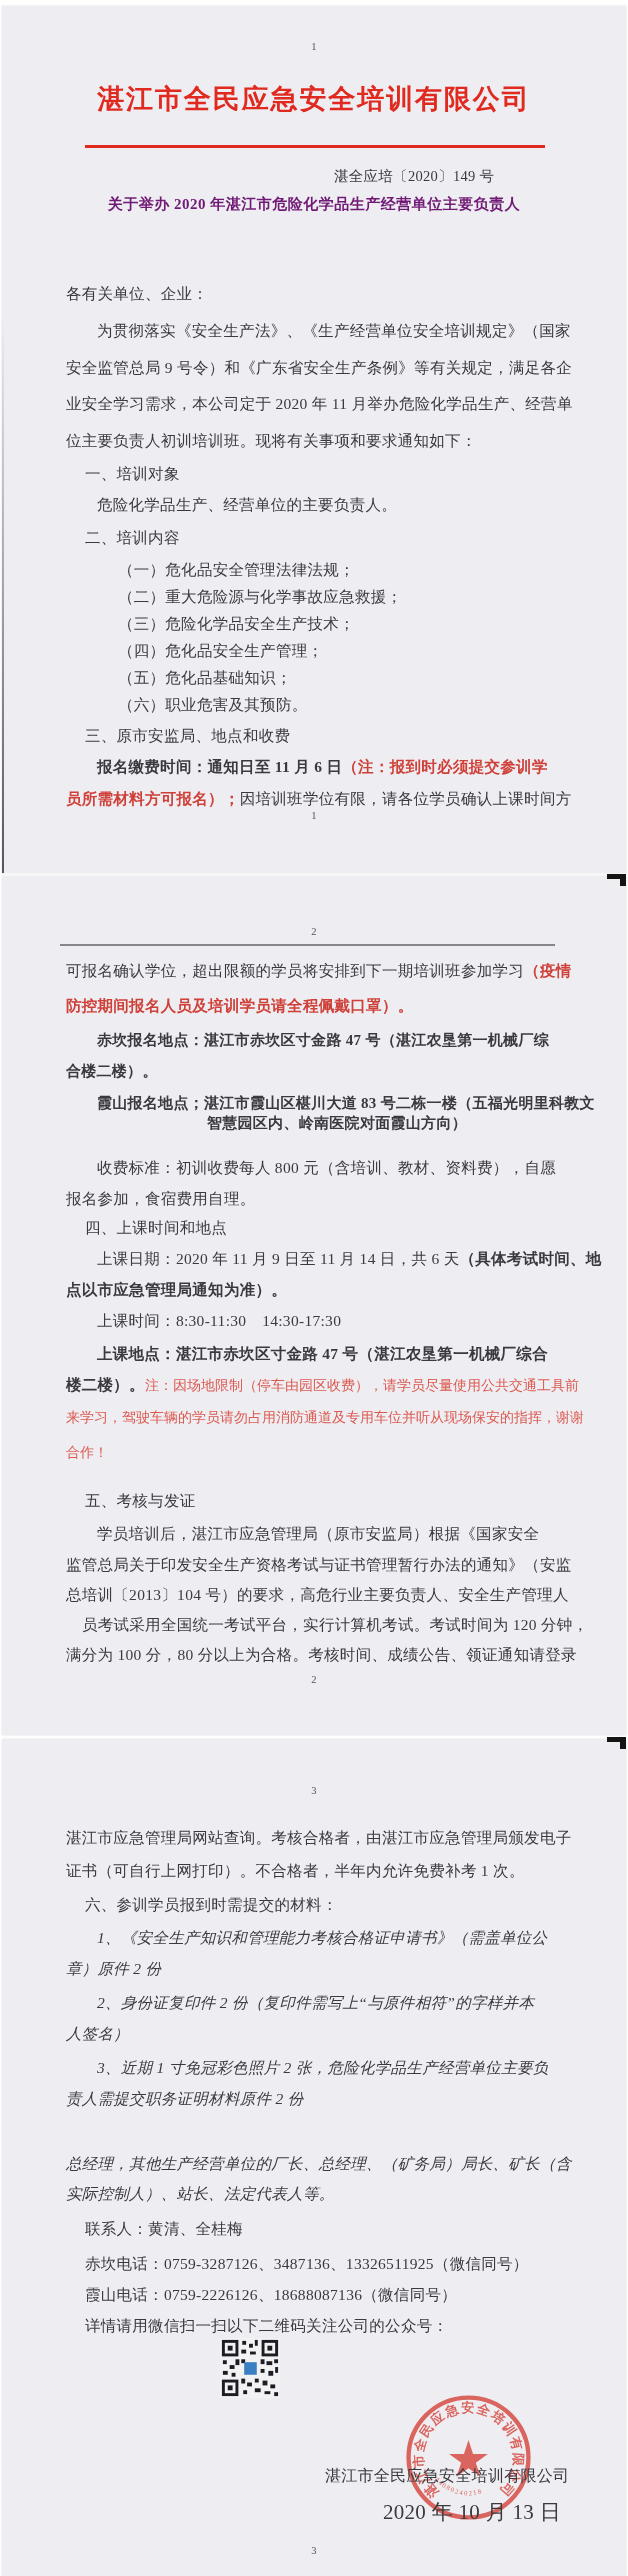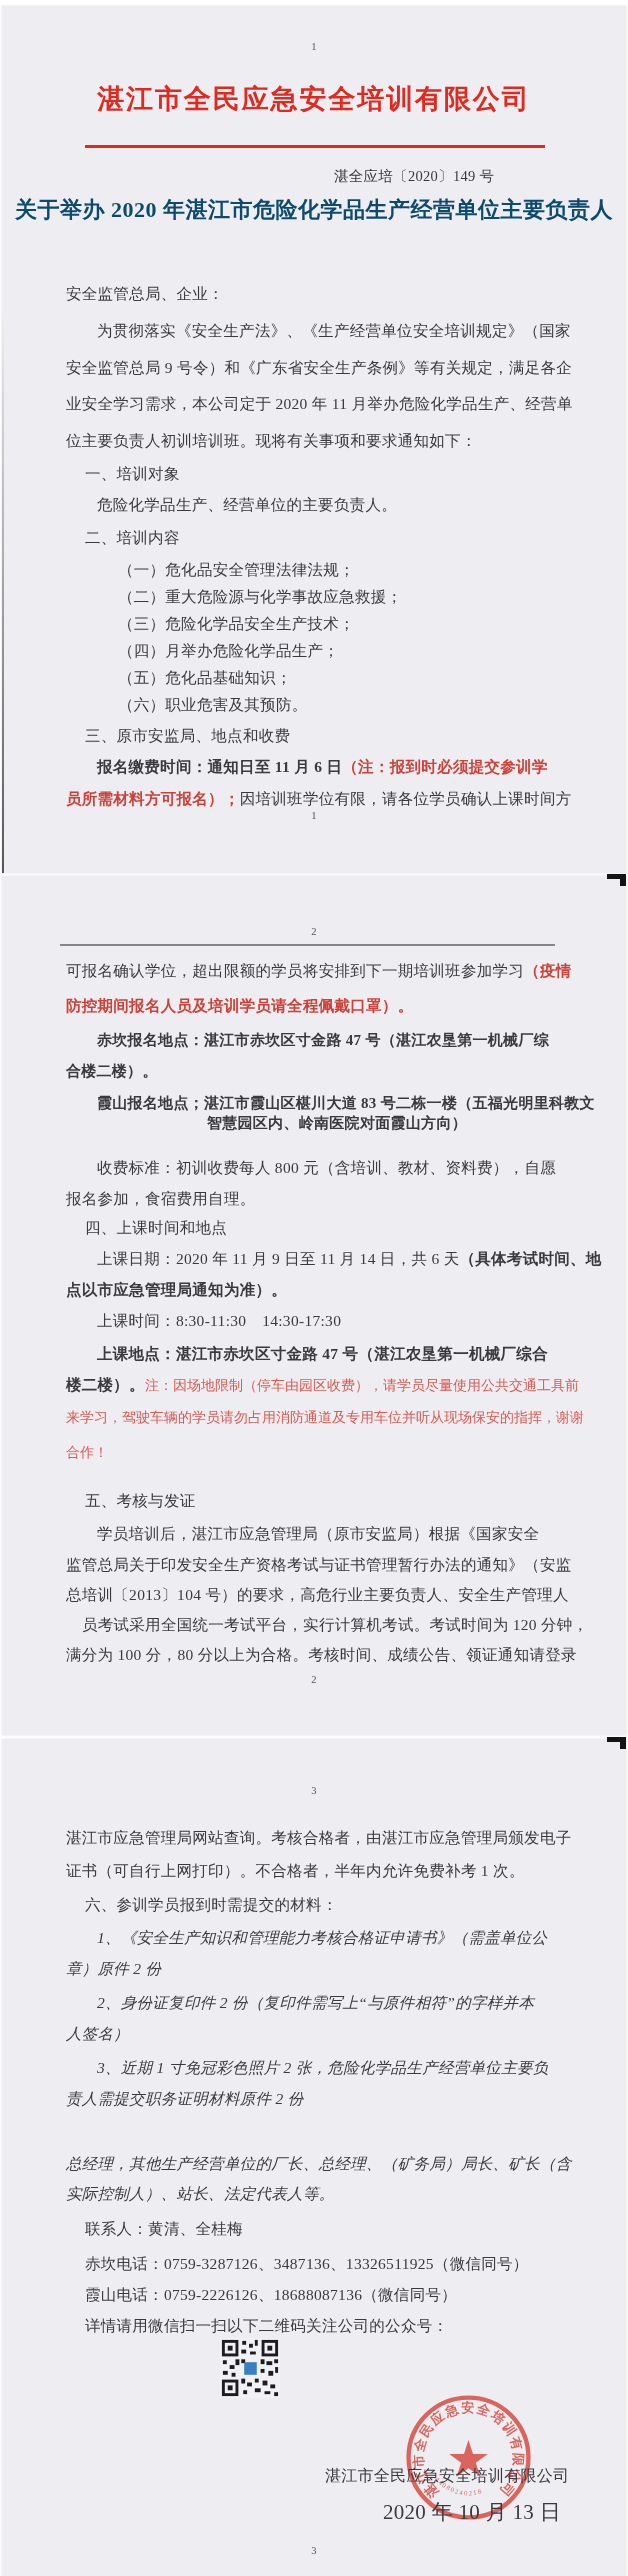--- a/index.html
+++ b/index.html
@@ -12,21 +12,21 @@
   .ln{position:absolute;margin:0;white-space:nowrap;font-size:15.5px;color:#3a3a3e;letter-spacing:0.3px;}
   .center{left:0;right:0;text-align:center;}
   .bold{font-weight:700;}
   .red{color:#cf4038;}
   .red2{color:#dc5a50;}
   .kai{font-style:italic;}
   .pagenum{font-size:10.6px;color:#55555a;letter-spacing:0;}
   .company-title{font-size:27px;font-weight:700;color:#e02a1f;letter-spacing:1.9px;}
   .red-rule{position:absolute;left:83px;width:460px;height:2.9px;background:#e02a1f;}
   .doc-no{font-size:14.5px;color:#3a3a3e;}
-  .h1{font-size:22px;font-weight:700;color:#0c4a6e;letter-spacing:0.5px;}
+  .h1{font-size:15px;font-weight:700;color:#701a75;letter-spacing:0.5px;}
   .hdr-rule{position:absolute;left:58px;width:495px;height:1.9px;background:#85858c;}
   .notefont{font-size:14px;letter-spacing:0;}
   .addr{font-size:15px;}
   .corner-a{position:absolute;top:-1.9px;right:0;width:19.3px;height:4.8px;background:#141414;}
   .corner-b{position:absolute;top:-1.9px;right:0;width:5.8px;height:11.6px;background:#141414;}
   .edge-strip{position:absolute;left:0;top:309px;width:1.9px;height:558px;
               background:linear-gradient(to bottom,rgba(70,70,78,0),rgba(60,60,66,.85));}
   .stamp{position:absolute;left:394px;top:646px;width:145px;height:145px;opacity:.88;}
   .sign{z-index:2;}
   .qr{position:absolute;left:218px;top:599px;width:60px;height:60px;}
@@ -36,32 +36,32 @@
 
 <div id="canvas">
 
   <div class="page" id="page1">
     <div class="edge-strip"></div>
     <p class="ln center pagenum" style="top:35px">1</p>
     <p class="ln center company-title" style="top:75px">湛江市全民应急安全培训有限公司</p>
     <div class="red-rule" style="top:139px"></div>
     <p class="ln doc-no" style="top:161px;left:332px">湛全应培〔2020〕149 号</p>
     <p class="ln center h1" style="top:189px">关于举办 2020 年湛江市危险化学品生产经营单位主要负责人</p>
-    <p class="ln" style="top:278px;left:64px">安全监管总局、企业：</p>
+    <p class="ln" style="top:278px;left:64px">各有关单位、企业：</p>
     <p class="ln" style="top:315px;left:95px">为贯彻落实《安全生产法》、《生产经营单位安全培训规定》（国家</p>
     <p class="ln" style="top:352px;left:64px">安全监管总局 9 号令）和《广东省安全生产条例》等有关规定，满足各企</p>
     <p class="ln" style="top:388px;left:64px">业安全学习需求，本公司定于 2020 年 11 月举办危险化学品生产、经营单</p>
     <p class="ln" style="top:425px;left:64px">位主要负责人初训培训班。现将有关事项和要求通知如下：</p>
     <p class="ln" style="top:458px;left:83px">一、培训对象</p>
     <p class="ln" style="top:489px;left:95px">危险化学品生产、经营单位的主要负责人。</p>
     <p class="ln" style="top:522px;left:83px">二、培训内容</p>
     <p class="ln" style="top:554px;left:116px">（一）危化品安全管理法律法规；</p>
     <p class="ln" style="top:581px;left:116px">（二）重大危险源与化学事故应急救援；</p>
     <p class="ln" style="top:608px;left:116px">（三）危险化学品安全生产技术；</p>
-    <p class="ln" style="top:635px;left:116px">（四）月举办危险化学品生产；</p>
+    <p class="ln" style="top:635px;left:116px">（四）危化品安全生产管理；</p>
     <p class="ln" style="top:662px;left:116px">（五）危化品基础知识；</p>
     <p class="ln" style="top:689px;left:116px">（六）职业危害及其预防。</p>
     <p class="ln" style="top:720px;left:83px">三、原市安监局、地点和收费</p>
     <p class="ln" style="top:751px;left:95px"><span class="bold">报名缴费时间：通知日至 11 月 6 日</span><span class="red bold">（注：报到时必须提交参训学</span></p>
     <p class="ln" style="top:783px;left:64px"><span class="red bold">员所需材料方可报名）；</span><span>因培训班学位有限，请各位学员确认上课时间方</span></p>
     <p class="ln center pagenum" style="top:804px">1</p>
   </div>
 
   <div class="page" id="page2">
     <div class="corner-a"></div>

